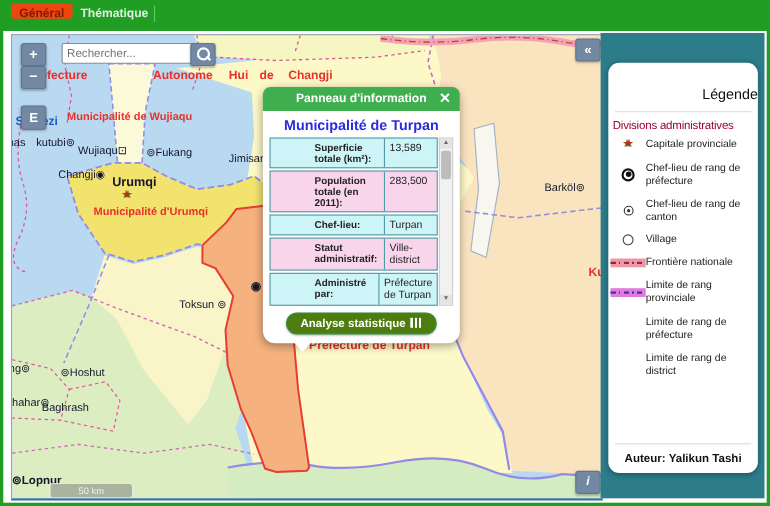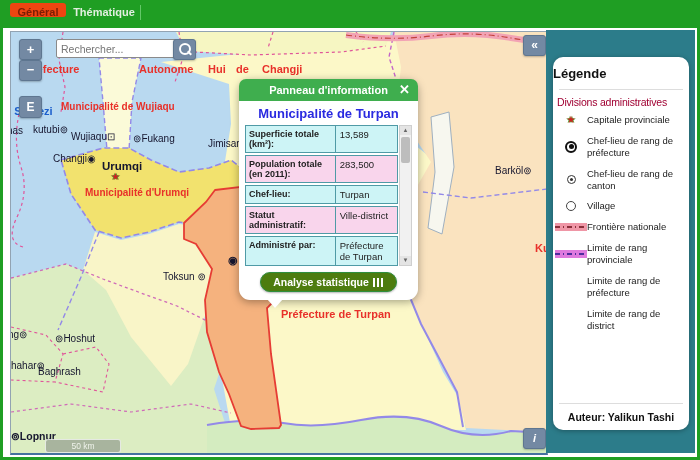--- a/index.html
+++ b/index.html
@@ -41,40 +41,40 @@
   .ipanel{position:absolute;left:228px;top:47px;width:179px;background:#fff;border-radius:11px;
           box-shadow:0 2px 8px rgba(0,0,0,.35);z-index:5;}
   .ipanel-tail{position:absolute;left:28px;bottom:-8px;width:0;height:0;border-left:8px solid transparent;
           border-right:8px solid transparent;border-top:9px solid #fff;}
   .ihead{height:22px;background:#3fae4e;border-radius:7px 7px 0 0;color:#fff;font-weight:bold;font-size:11px;
           text-align:center;line-height:22px;position:relative;}
   .iclose{position:absolute;right:8px;top:0;font-size:13px;line-height:22px;cursor:pointer;}
   .ibody{padding:3px 6px 6px 6px;position:relative;}
   .isubject{color:#2a2ae0;font-weight:bold;font-size:13px;text-align:center;margin:2px 0 4px 0;}
   .itable{position:relative;padding-right:14px;}
-  .irow{display:flex;margin-bottom:2px;border:1px solid #4f9aa6;}
+  .irow{display:flex;margin-bottom:2px;border:1px solid #4f9aa6;padding-left:37px;}
   .irow .lab{flex:1.55;font-size:9px;font-weight:bold;color:#222;padding:3px 3px;border-right:1px solid #4f9aa6;}
   .irow .val{flex:1;font-size:9.5px;color:#222;padding:3px 4px;}
   .row-cyan{background:#cdf4f6;}
   .row-pink{background:#f9d5ec;}
   .iscroll{position:absolute;right:0;top:0;bottom:0;width:11px;background:#f1f1f1;border:1px solid #cfcfcf;}
   .iscroll .arr{height:9px;font-size:6px;color:#666;text-align:center;line-height:9px;background:#e4e4e4;}
   .iscroll .arr.dn{position:absolute;bottom:0;left:0;right:0;}
   .iscroll .thumb{position:absolute;left:1px;right:1px;top:11px;height:26px;background:#bdbdbd;border-radius:2px;}
   .ibtnwrap{text-align:center;margin:6px 0 2px 0;}
   .ibtn{display:inline-block;background:#4d7c0f;color:#fff;font-weight:bold;font-size:10.5px;padding:3px 12px;
         border-radius:10px;border:1px solid #2f8e3e;box-shadow:0 1px 2px rgba(0,0,0,.3);cursor:pointer;}
   .chart-ico{display:inline-block;width:11px;height:9px;margin-left:4px;vertical-align:-1px;
         background:linear-gradient(90deg,#fff 0 2px,transparent 2px 4px,#fff 4px 6px,transparent 6px 8px,#fff 8px 10px,transparent 10px);}
 
   
   .sidebar{position:absolute;left:546px;top:30px;width:149px;height:423px;background:#2c7c8a;}
   .lcard{position:absolute;left:7px;top:27px;width:136px;height:373px;background:#fff;border-radius:10px;
          box-shadow:0 1px 5px rgba(0,0,0,.3);overflow:hidden;}
-  .ltitle{font-size:13px;font-weight:bold;color:#111;text-align:left;margin-top:9px;}
+  .ltitle{font-size:13px;font-weight:normal;color:#111;text-align:right;margin-top:21px;}
   .ldiv{height:1px;background:#ddd;margin:8px 6px 6px 6px;}
   .lsection{font-size:10.5px;font-weight:normal;color:#a00032;margin:2px 4px 6px 4px;letter-spacing:-0.2px;}
   .lrow{display:flex;align-items:center;margin:0 2px 9px 2px;}
   .lrow .ic{width:32px;display:flex;justify-content:center;flex:none;}
   .lrow .lt{font-size:9.5px;color:#222;line-height:1.25;}
   .sym-circ{box-sizing:border-box;border-radius:50%;display:flex;align-items:center;justify-content:center;}
   .sym-pref{width:12px;height:12px;border:2px solid #111;}
   .sym-pref i{width:5px;height:5px;background:#111;border-radius:50%;}
   .sym-dist{width:11px;height:11px;border:1.5px solid #333;}
   .sym-dist i{width:4px;height:4px;border:1px solid #333;border-radius:50%;}

